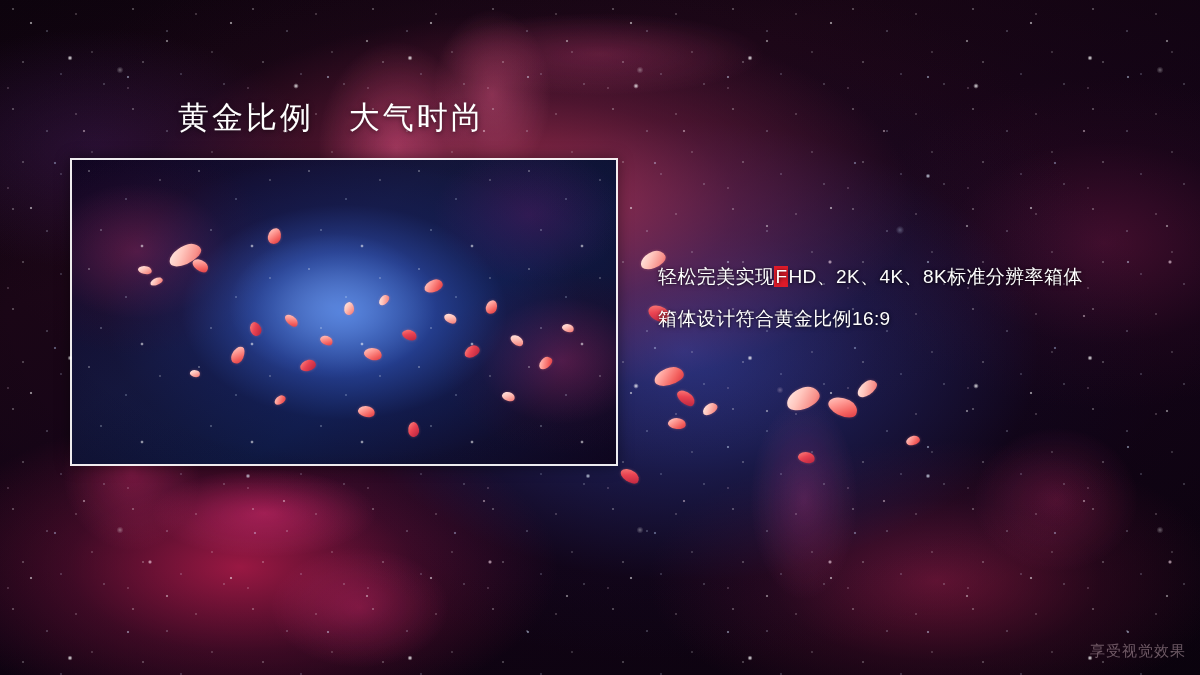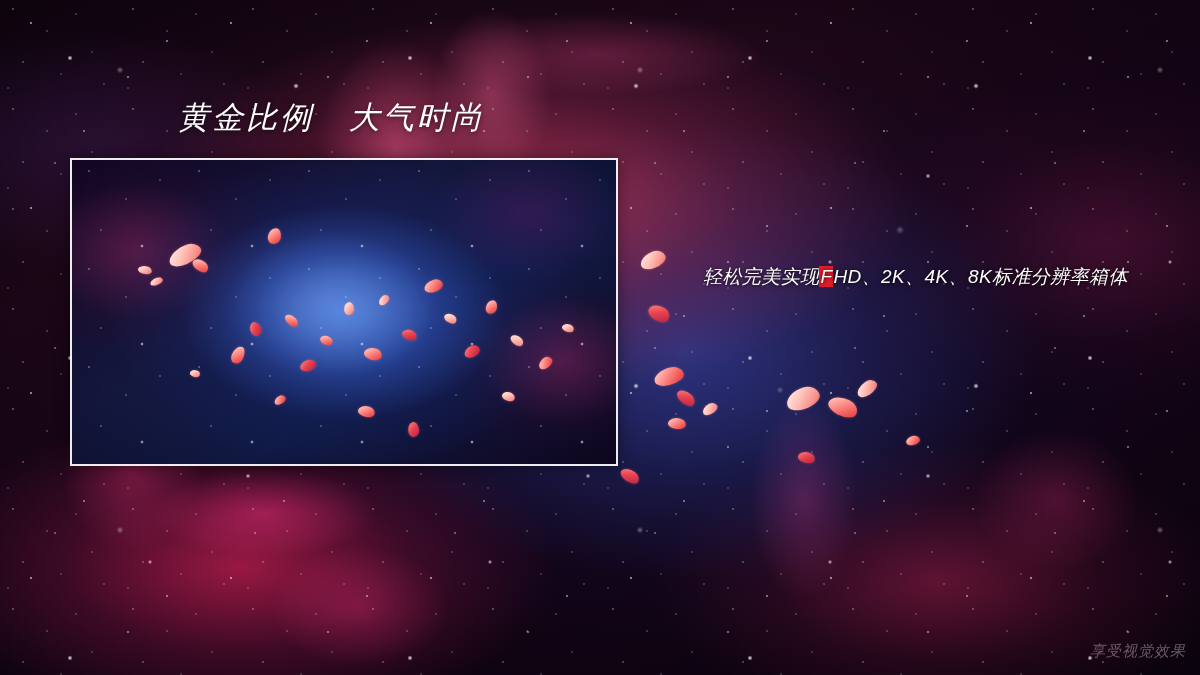--- a/index.html
+++ b/index.html
@@ -10,21 +10,20 @@
     width:1200px; height:675px;
     font-family:"Liberation Sans","DejaVu Sans",sans-serif;
     overflow:hidden;
   }
 
   #slide {
     position:relative;
     width:1200px; height:675px;
     overflow:hidden;
     background:#701a75;
-    font-style:italic;
   }
 
   
   .bg-layer { position:absolute; inset:0; }
 
   .bg-base {
     background:
       radial-gradient(ellipse 46% 40% at 44% 30%,  rgba(196,58,92,0.80) 0%, rgba(150,40,78,0.42) 38%, rgba(60,16,44,0.10) 70%, rgba(0,0,0,0) 100%),
       radial-gradient(ellipse 40% 46% at 57% 52%,  rgba(48,70,170,0.78) 0%, rgba(34,50,130,0.45) 40%, rgba(14,20,62,0.10) 74%, rgba(0,0,0,0) 100%),
       radial-gradient(ellipse 34% 30% at 20% 84%,  rgba(205,32,84,0.72) 0%, rgba(140,22,66,0.36) 42%, rgba(0,0,0,0) 78%),
@@ -158,21 +157,21 @@
   #body-copy {
     position:absolute;
     left:658px; top:256px;
     width:500px;
     color:#ffffff;
     font-size:19px;
     line-height:42px;
     letter-spacing:.4px;
     text-shadow:0 1px 4px rgba(0,0,0,.6), 0 0 2px rgba(0,0,0,.5);
   }
-  #body-copy .line { white-space:nowrap;margin-left:45px; }
+  #body-copy .line { white-space:nowrap; }
   .hl {
     background:#e01b2a;
     color:#ffffff;
     padding:0 1px;
   }
 
   #watermark {
     position:absolute;
     right:14px; bottom:14px;
     font-size:15px;
@@ -238,17 +237,18 @@
         <div class="petal" style="left: 286px; top: 246px; width: 17px; height: 11px; transform: rotate(16deg);"></div>
         <div class="petal deep" style="left: 336px; top: 262px; width: 11px; height: 15px; transform: rotate(-10deg);"></div>
         <div class="petal pale" style="left: 430px; top: 232px; width: 13px; height: 9px; transform: rotate(24deg);"></div>
         <div class="petal" style="left: 466px; top: 198px; width: 15px; height: 10px; transform: rotate(-36deg);"></div>
         <div class="petal pale" style="left: 490px; top: 164px; width: 12px; height: 8px; transform: rotate(20deg);"></div>
       </div>
   </div>
 
   <div id="body-copy">
     <div class="line"><span>轻松完美实现</span><span class="hl">F</span><span>HD、2K、4K、8K标准分辨率箱体</span></div>
+    <div class="line">箱体设计符合黄金比例16:9</div>
   </div>
 
   <div id="watermark">享受视觉效果</div>
 
 </div>
 
 </body></html>

